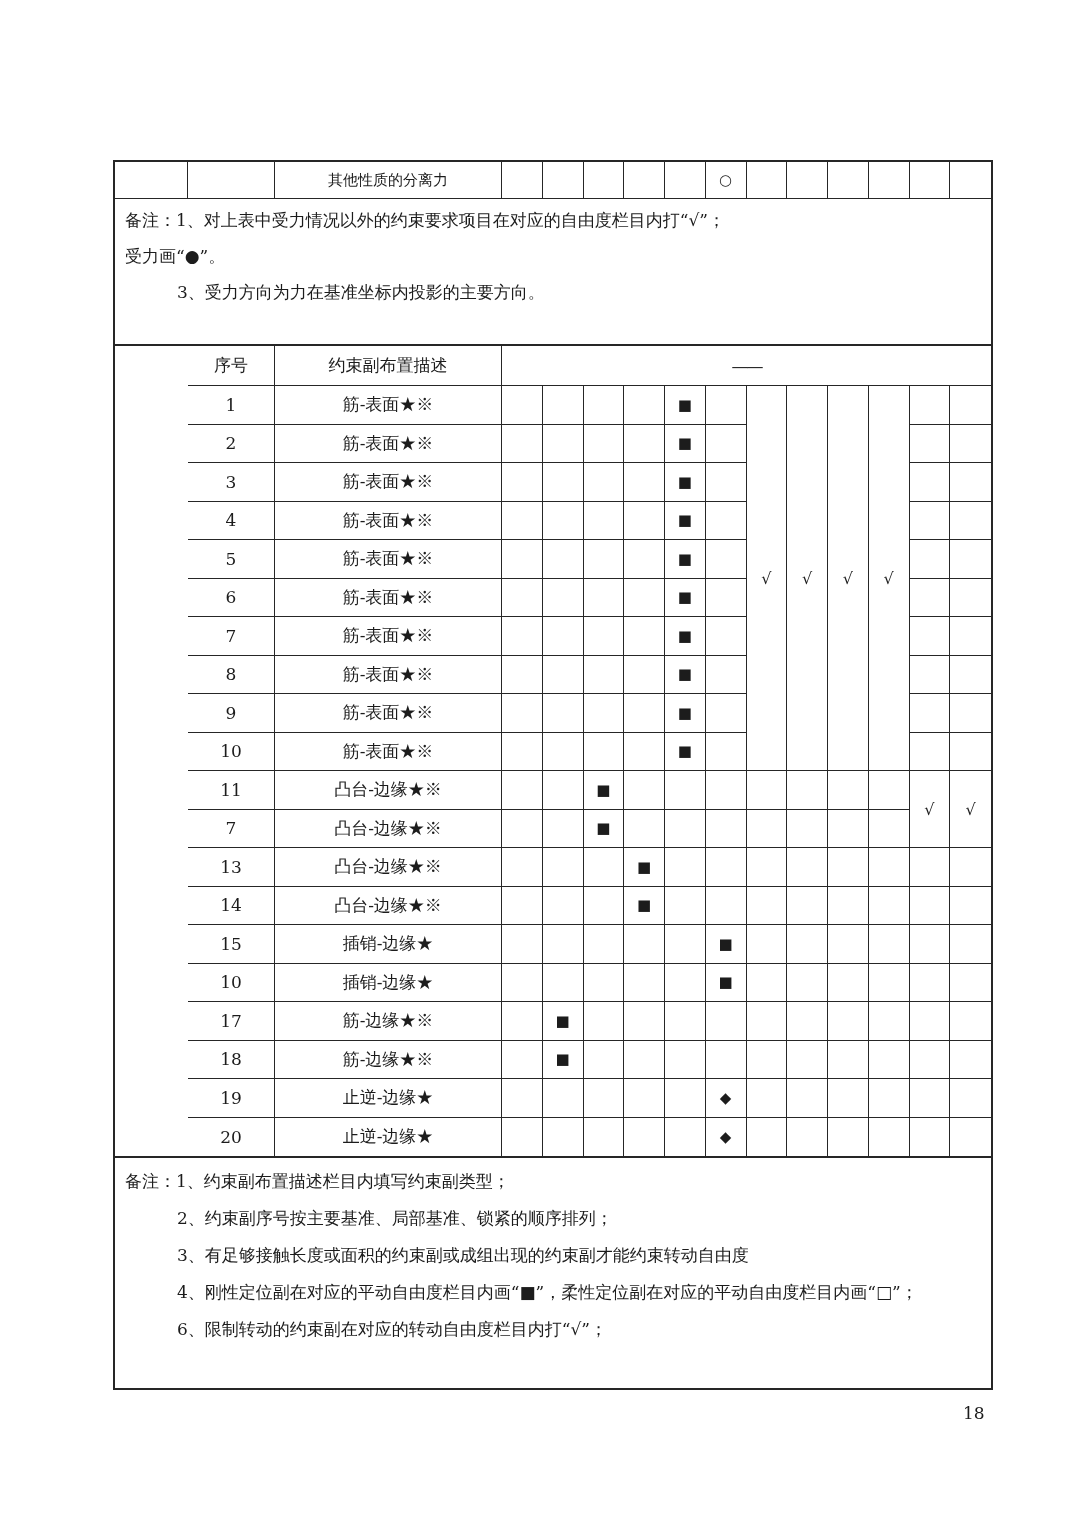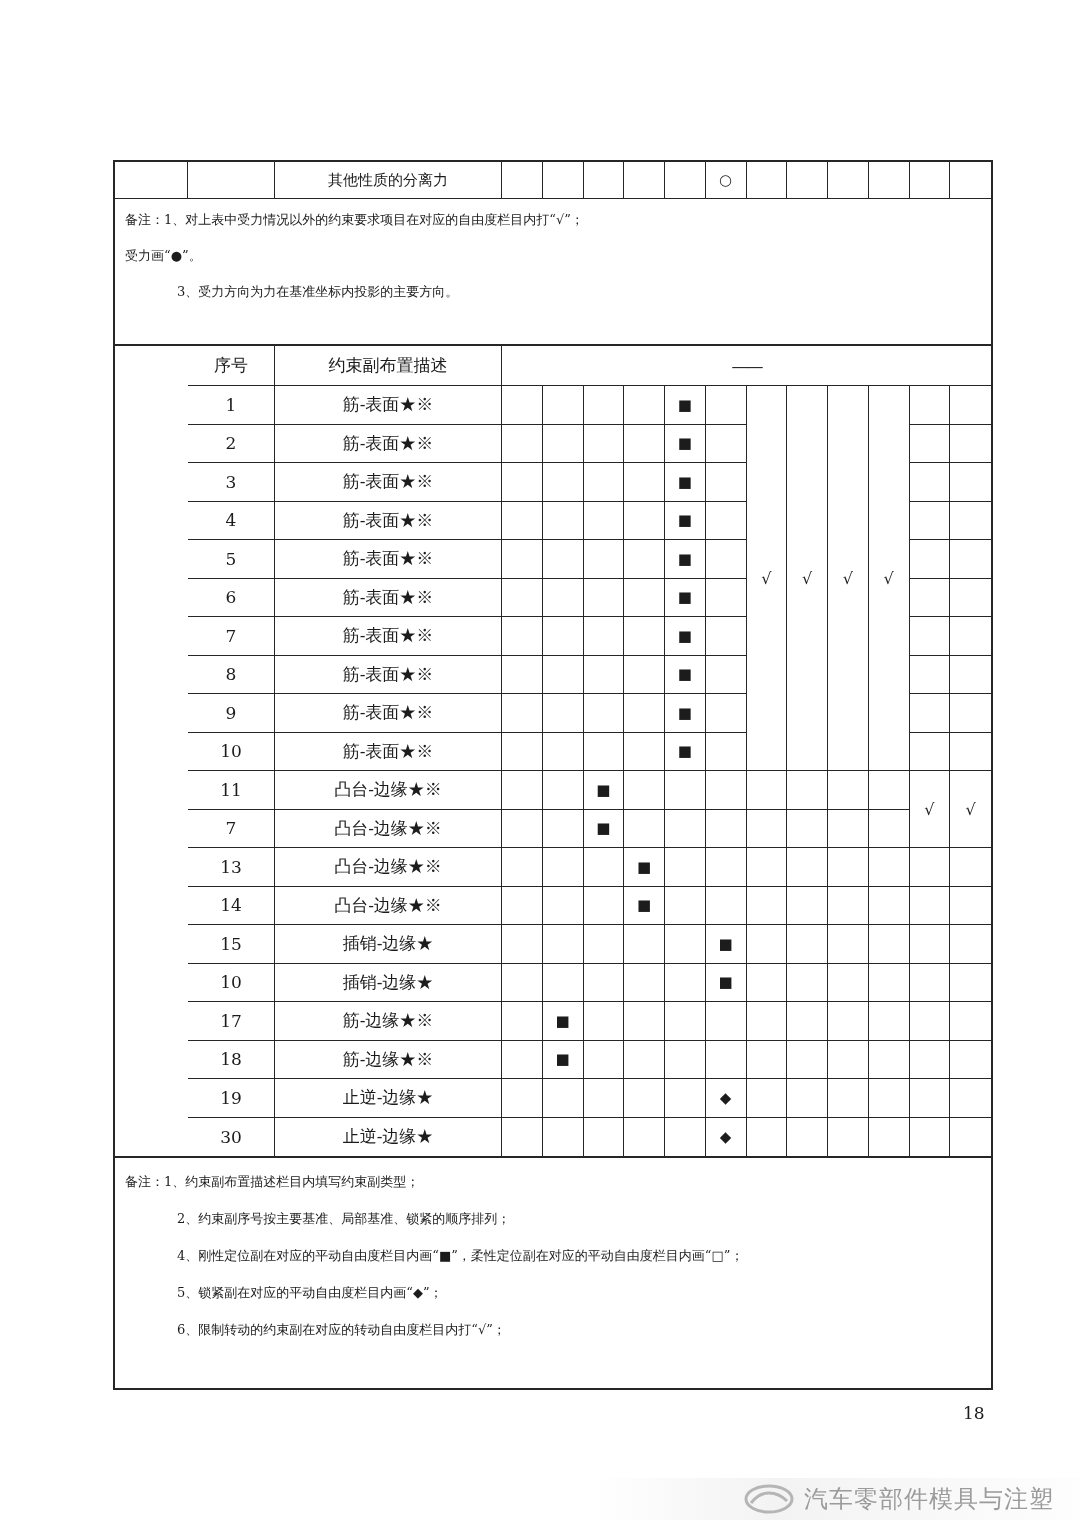--- a/index.html
+++ b/index.html
@@ -23,21 +23,21 @@
     flex:0 0 147px; border-bottom:2px solid #262626;
     padding:3px 10px 0; box-sizing:border-box; overflow:hidden;
   }
   .main-grid {
     flex:0 0 810px; display:grid;
     grid-template-columns:73px 87px 227px repeat(12,1fr);
     grid-template-rows:40px repeat(20,1fr);
     border-bottom:2px solid #262626;
   }
   .notes-bottom { flex:1 1 auto; padding:5px 10px 0; box-sizing:border-box; overflow:hidden; }
-  .note-line { line-height:36px; font-size:13px; white-space:nowrap; }
+  .note-line { line-height:36px; font-size:17px; white-space:nowrap; }
   .notes-bottom .note-line { line-height:37px; }
   .note-line.indent { padding-left:52px; }
   .cell {
     border-right:1px solid #262626; border-bottom:1px solid #262626;
     display:flex; align-items:center; justify-content:center;
     font-size:17px; overflow:hidden; text-align:center;
   }
   .cell.last-col { border-right:none; }
   .cell.no-bb { border-bottom:none; }
   .cell.small-label { font-size:15px; }
@@ -314,51 +314,42 @@
         <div class="cell" style="grid-area: 20 / 6;"></div>
         <div class="cell" style="grid-area: 20 / 7;"></div>
         <div class="cell" style="grid-area: 20 / 8;"></div>
         <div class="cell mark" style="grid-area: 20 / 9;">◆</div>
         <div class="cell" style="grid-area: 20 / 10;"></div>
         <div class="cell" style="grid-area: 20 / 11;"></div>
         <div class="cell" style="grid-area: 20 / 12;"></div>
         <div class="cell" style="grid-area: 20 / 13;"></div>
         <div class="cell" style="grid-area: 20 / 14;"></div>
         <div class="cell last-col " style="grid-area: 20 / 15;"></div>
-        <div class="cell no-bb" style="grid-area: 21 / 2;">30</div>
+        <div class="cell no-bb" style="grid-area: 21 / 2;">20</div>
         <div class="cell no-bb" style="grid-area: 21 / 3;">止逆-边缘★</div>
         <div class="cell no-bb " style="grid-area: 21 / 4;"></div>
         <div class="cell no-bb " style="grid-area: 21 / 5;"></div>
         <div class="cell no-bb " style="grid-area: 21 / 6;"></div>
         <div class="cell no-bb " style="grid-area: 21 / 7;"></div>
         <div class="cell no-bb " style="grid-area: 21 / 8;"></div>
         <div class="cell no-bb mark" style="grid-area: 21 / 9;">◆</div>
         <div class="cell no-bb " style="grid-area: 21 / 10;"></div>
         <div class="cell no-bb " style="grid-area: 21 / 11;"></div>
         <div class="cell no-bb " style="grid-area: 21 / 12;"></div>
         <div class="cell no-bb " style="grid-area: 21 / 13;"></div>
         <div class="cell no-bb " style="grid-area: 21 / 14;"></div>
         <div class="cell last-col no-bb " style="grid-area: 21 / 15;"></div>
       </div>
 
     <div class="notes-bottom" id="notes-bottom">
         <div class="note-line">备注：1、约束副布置描述栏目内填写约束副类型；</div>
         <div class="note-line indent">2、约束副序号按主要基准、局部基准、锁紧的顺序排列；</div>
+        <div class="note-line indent">3、有足够接触长度或面积的约束副或成组出现的约束副才能约束转动自由度</div>
         <div class="note-line indent">4、刚性定位副在对应的平动自由度栏目内画“■”，柔性定位副在对应的平动自由度栏目内画“□”；</div>
-        <div class="note-line indent">5、锁紧副在对应的平动自由度栏目内画“◆”；</div>
         <div class="note-line indent">6、限制转动的约束副在对应的转动自由度栏目内打“√”；</div>
       </div>
 
   </div>
 
   <div class="page-num">18</div>
 
-  <div class="watermark">
-    <span style="display:inline-flex;">
-      <svg width="50" height="30" viewBox="0 0 50 30">
-        <ellipse cx="25" cy="15" rx="23" ry="13" fill="none" stroke="#b5b5b5" stroke-width="3"></ellipse>
-        <path d="M7 19 q8 -10 18 -10 q10 0 18 8" stroke="#b5b5b5" stroke-width="3" fill="none"></path>
-      </svg>
-    </span>
-    <span class="watermark-text">汽车零部件模具与注塑</span>
-  </div>
 
 </div>
 
 </body></html>

